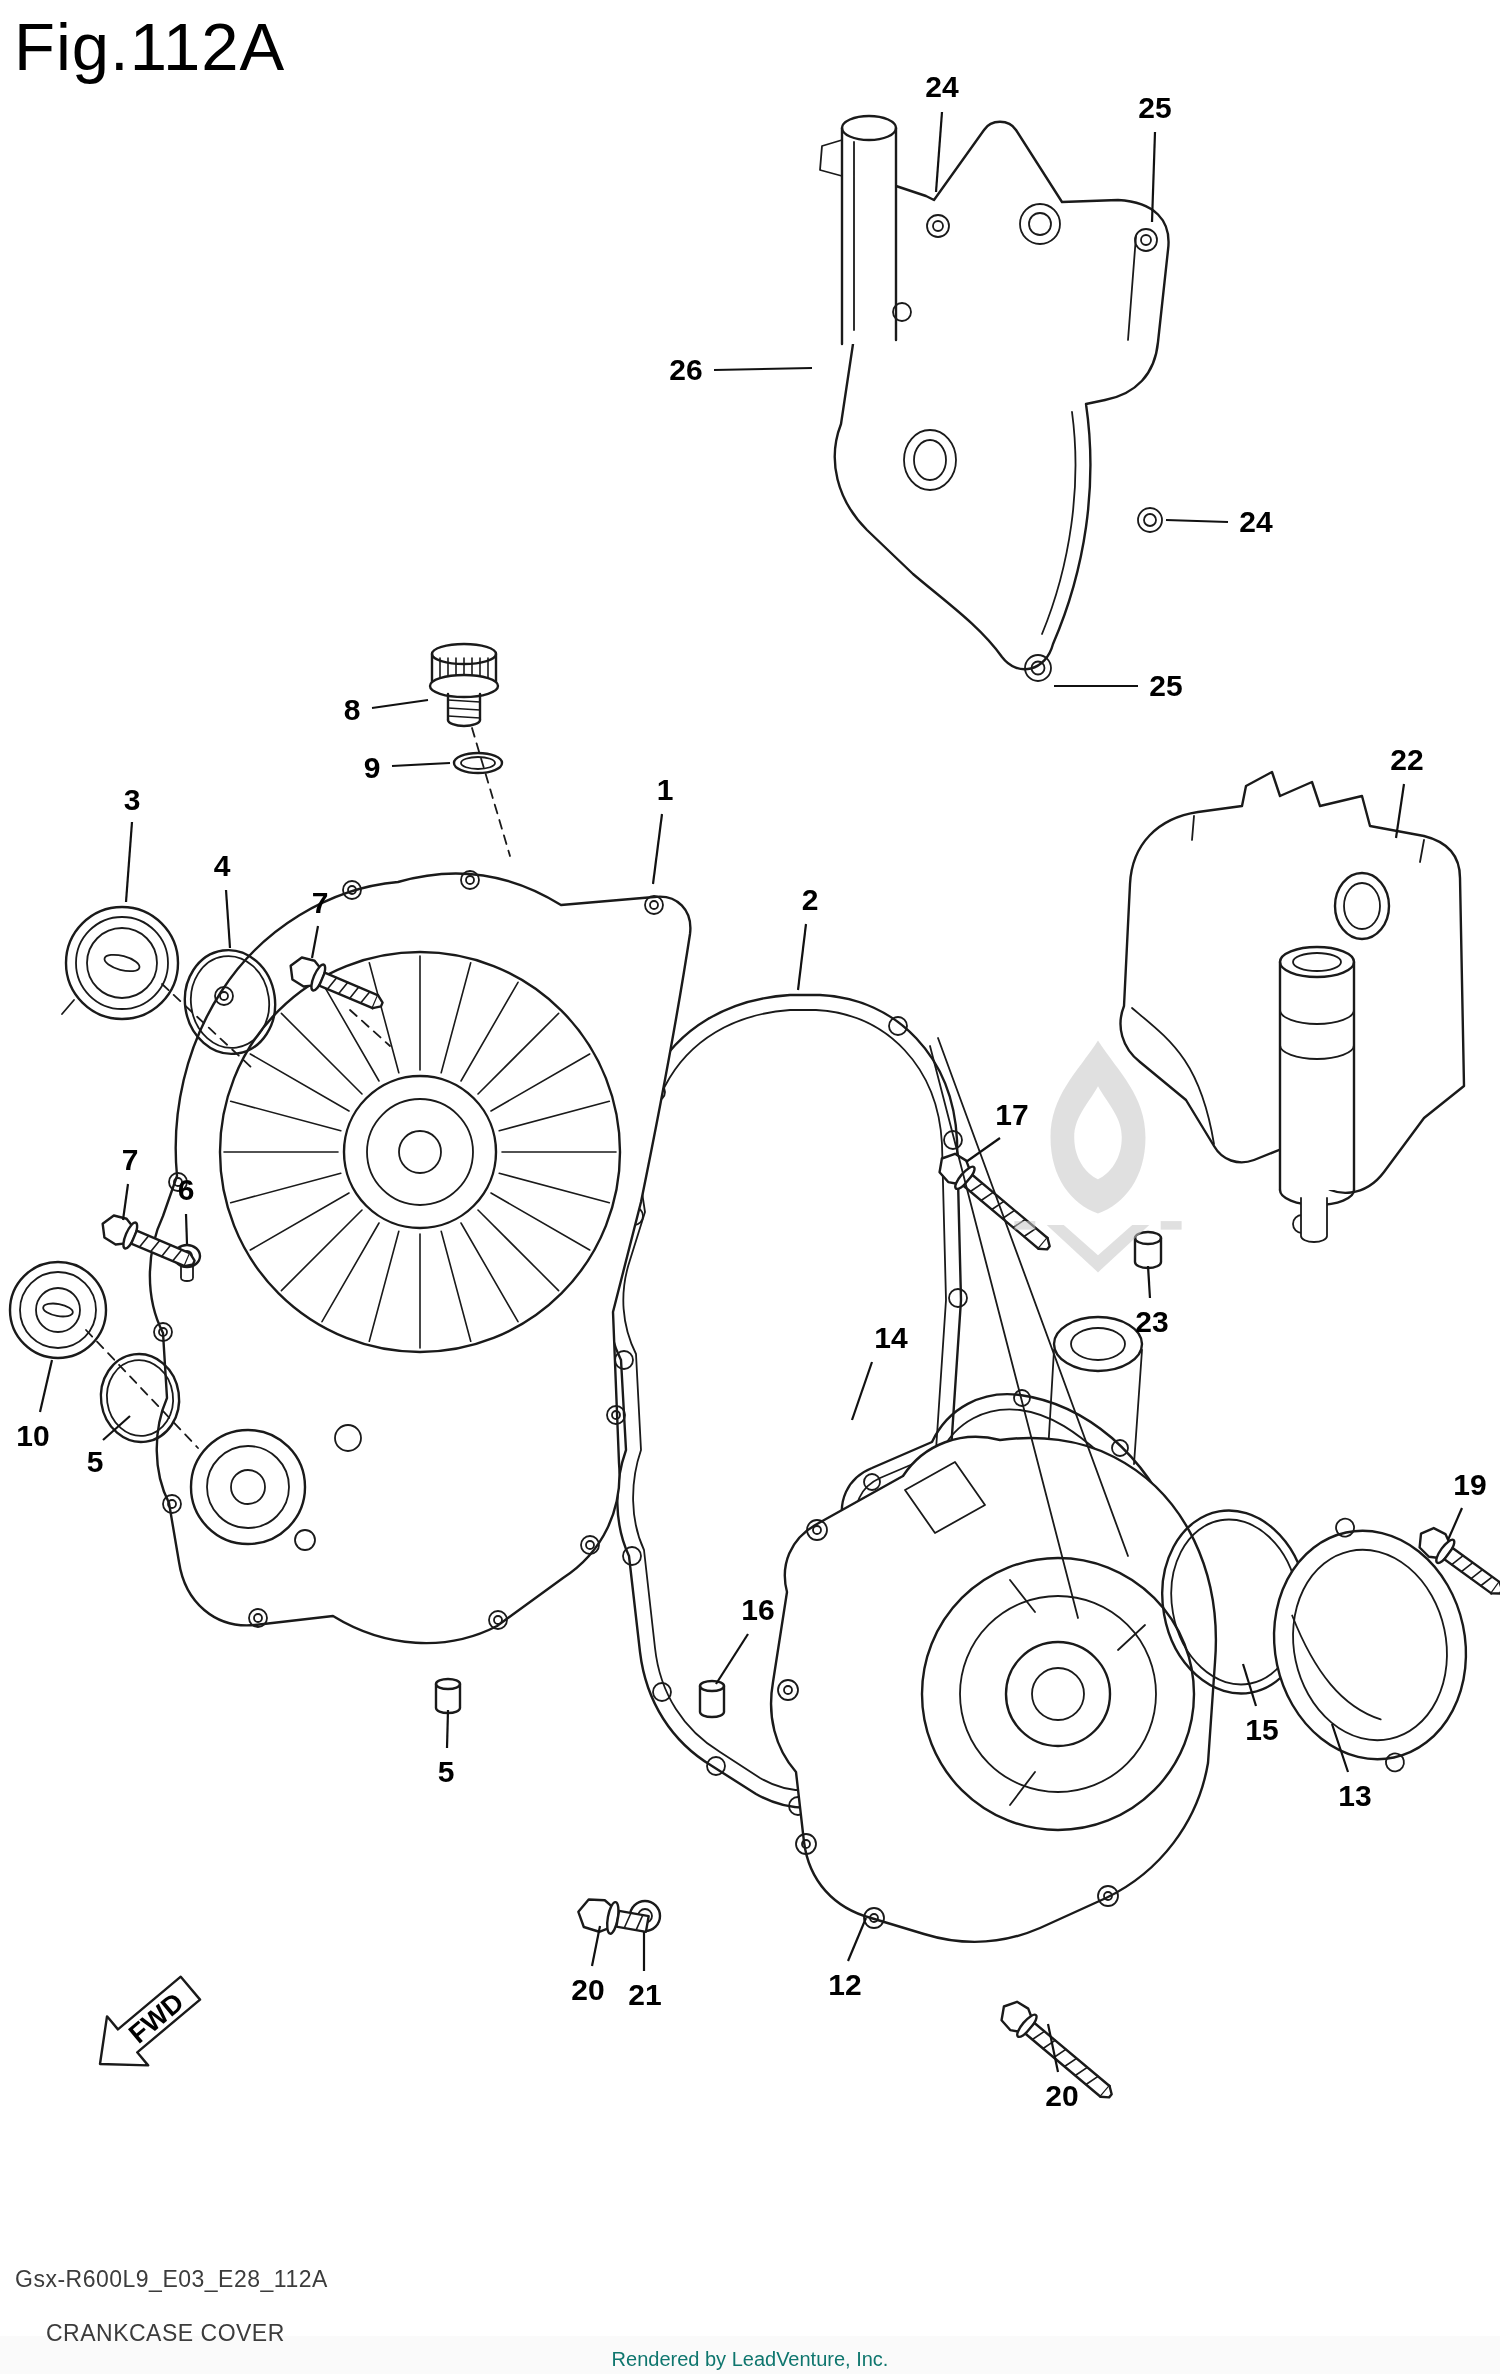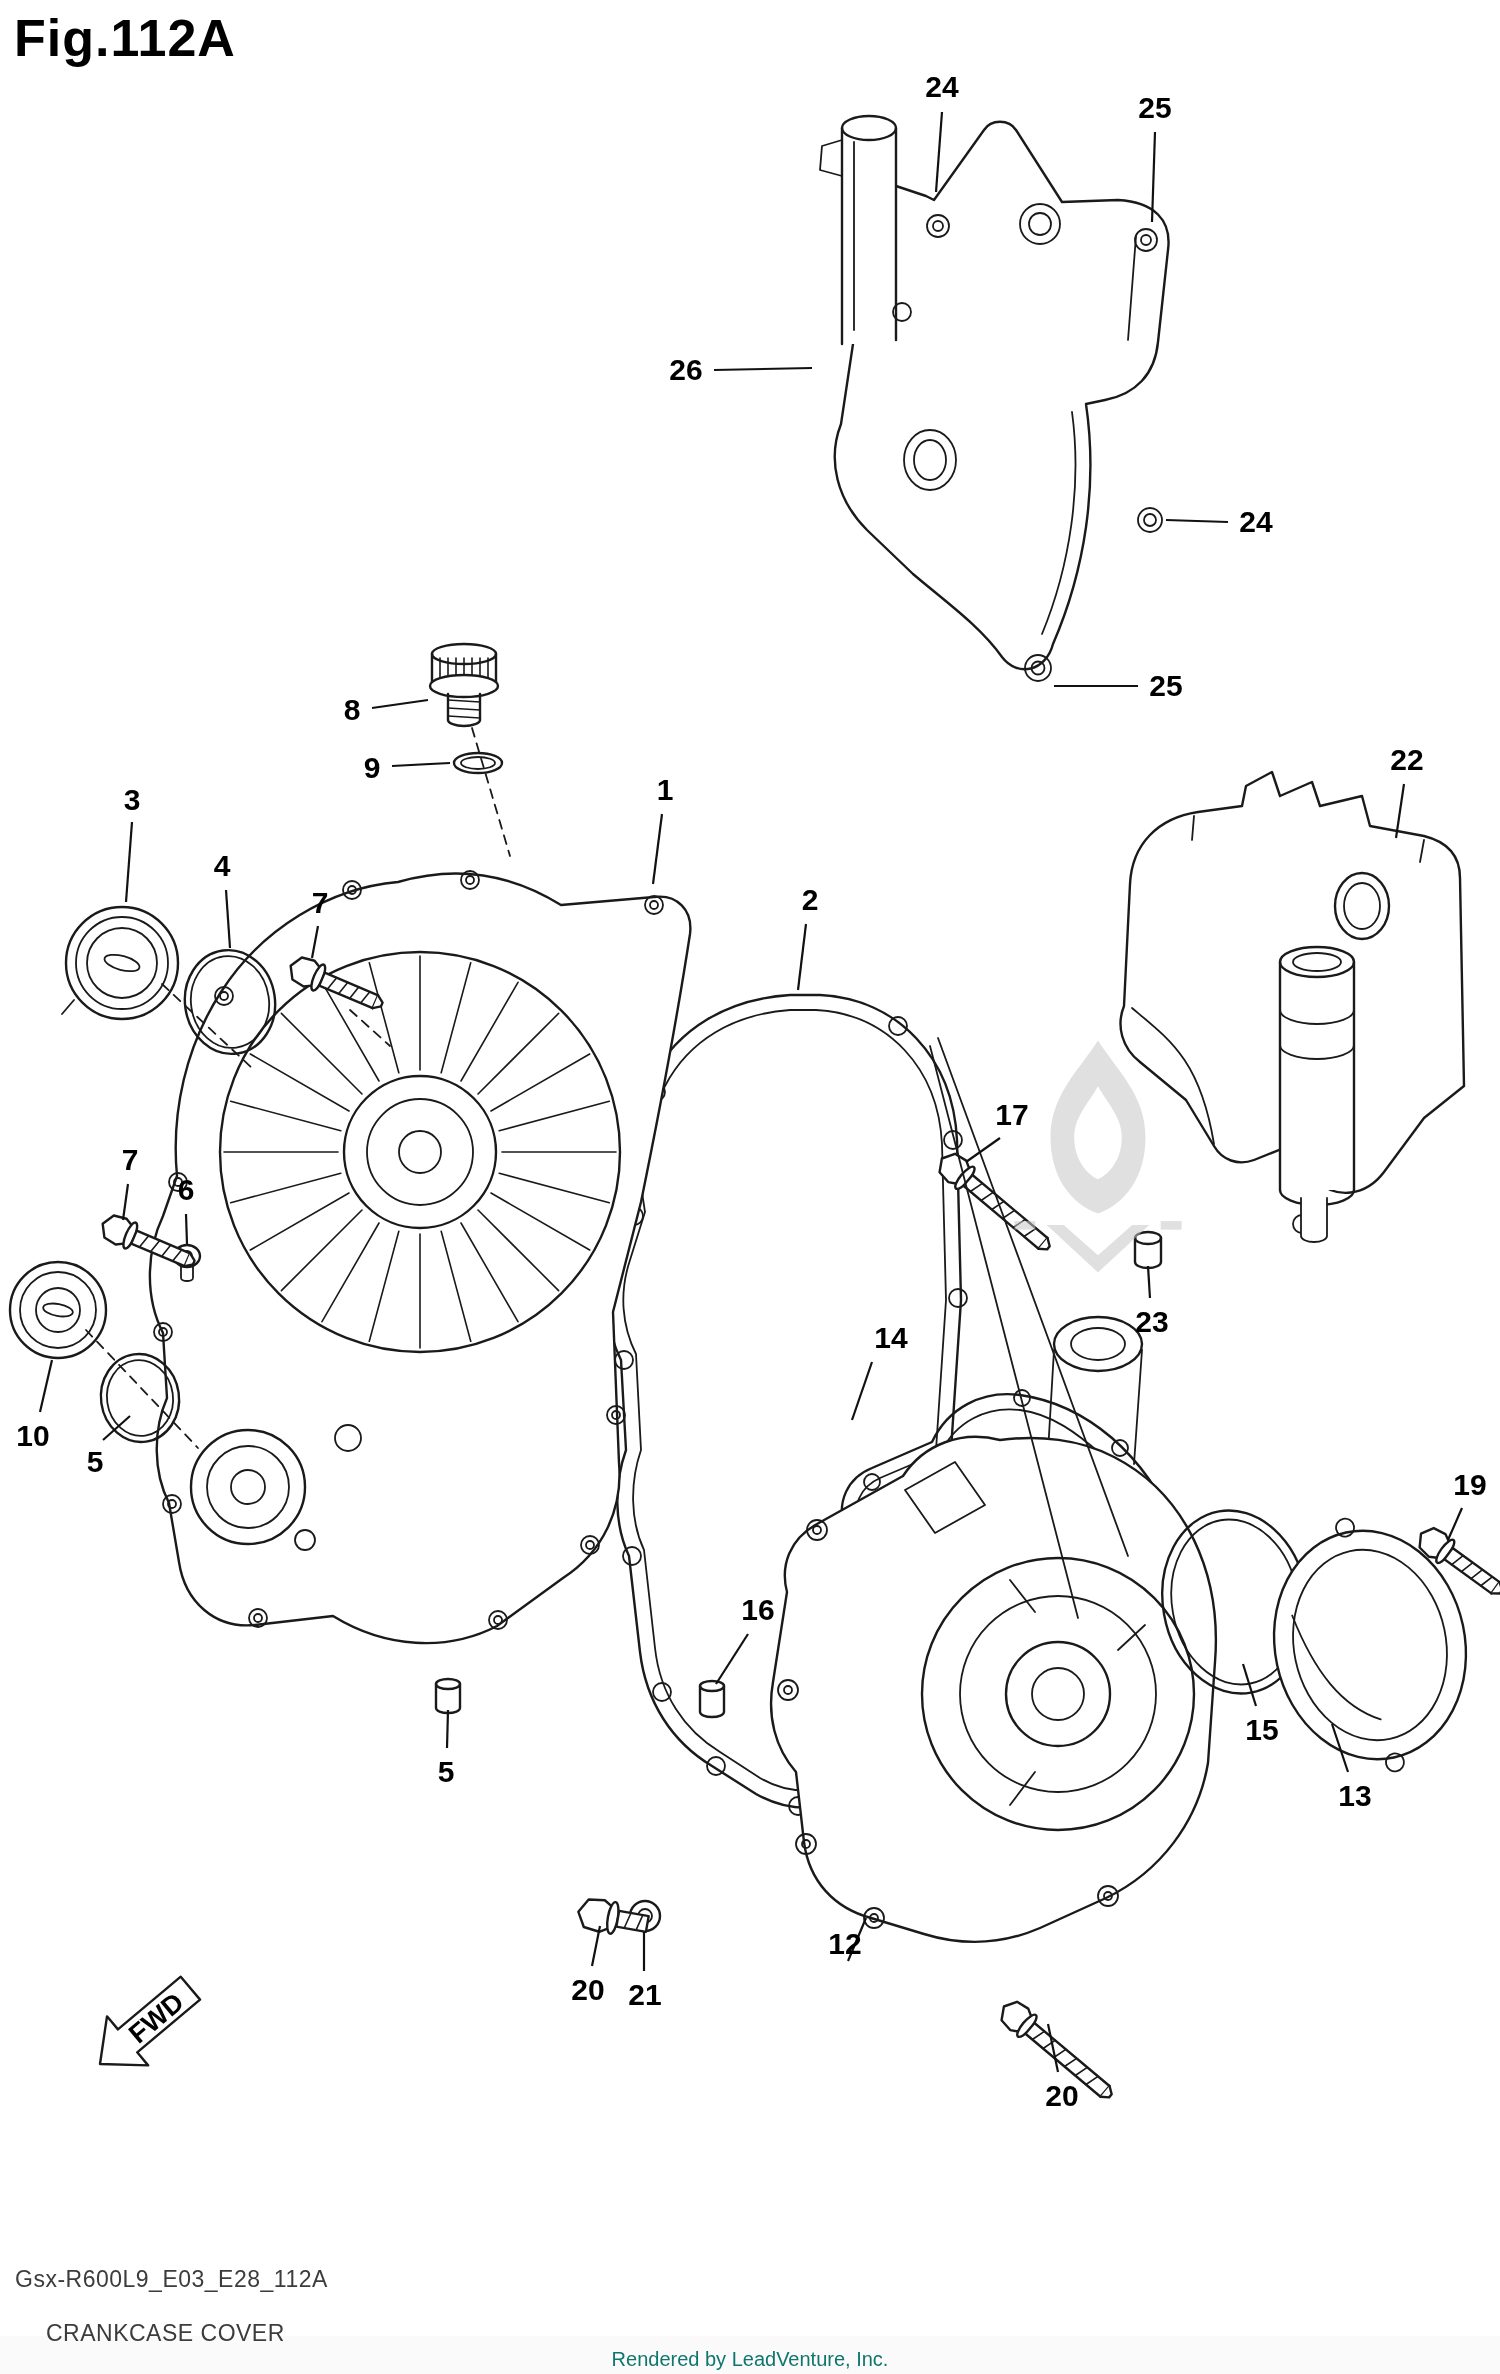--- a/index.html
+++ b/index.html
@@ -5,21 +5,21 @@
   html,body{margin:0;padding:0}
   body{
     position:relative;width:1500px;height:2374px;background:#fff;
     font-family:"Liberation Sans",sans-serif;overflow:hidden;color:#000;
   }
   .page{position:absolute;inset:0}
   #diagram,#leader-svg{position:absolute;left:0;top:0}
   #leader-svg{pointer-events:none}
   #leader-svg line{stroke:#111;stroke-width:2.2px}
   .fig-title{
-    position:absolute;left:14px;top:8px;font-size:52px;font-weight:700;
+    position:absolute;left:14px;top:8px;font-size:67px;font-weight:400;
     letter-spacing:1px;color:#000;
   }
   .callout{
     position:absolute;transform:translate(-50%,-50%);
     font-size:30px;font-weight:700;line-height:1;color:#000;cursor:pointer;
     user-select:none;
   }
   .watermark-text{
     position:absolute;left:1120px;top:1292px;transform:translate(-50%,-50%);
     font-size:54px;font-weight:600;letter-spacing:22px;color:#c0c0c0;
@@ -398,21 +398,21 @@
       <div class="callout" style="left: 854px; top: 1338px; margin-left: 37px;">14</div>
       <div class="callout" style="left: 33px; top: 1436px;">10</div>
       <div class="callout" style="left: 95px; top: 1462px;">5</div>
       <div class="callout" style="left: 1470px; top: 1485px;">19</div>
       <div class="callout" style="left: 758px; top: 1610px;">16</div>
       <div class="callout" style="left: 1262px; top: 1730px;">15</div>
       <div class="callout" style="left: 1355px; top: 1796px;">13</div>
       <div class="callout" style="left: 446px; top: 1772px;">5</div>
       <div class="callout" style="left: 588px; top: 1990px;">20</div>
       <div class="callout" style="left: 645px; top: 1995px;">21</div>
-      <div class="callout" style="left: 845px; top: 1944px;">12</div>
+      <div class="callout" style="left: 845px; top: 1985px;">12</div>
       <div class="callout" style="left: 1062px; top: 2096px;">20</div>
     </div>
 
   <div class="fig-title">Fig.112A</div>
   <div class="footer-strip"></div>
   <div class="footer-code">Gsx-R600L9_E03_E28_112A</div>
   <div class="footer-name">CRANKCASE COVER</div>
   <div class="rendered-by">Rendered by LeadVenture, Inc.</div>
 </div>
 

